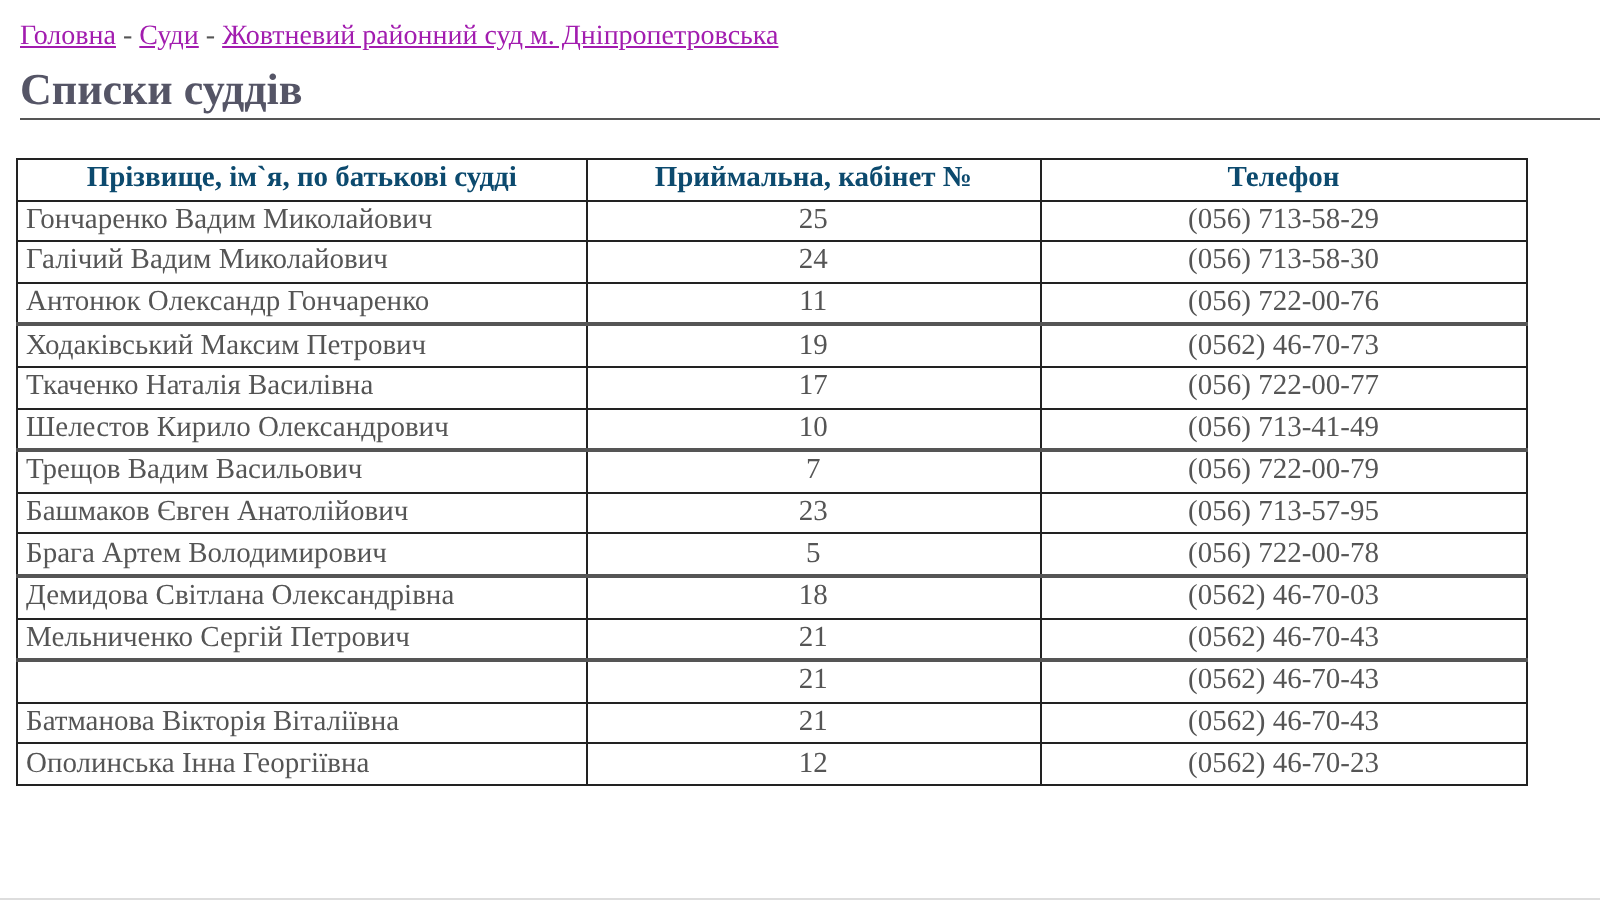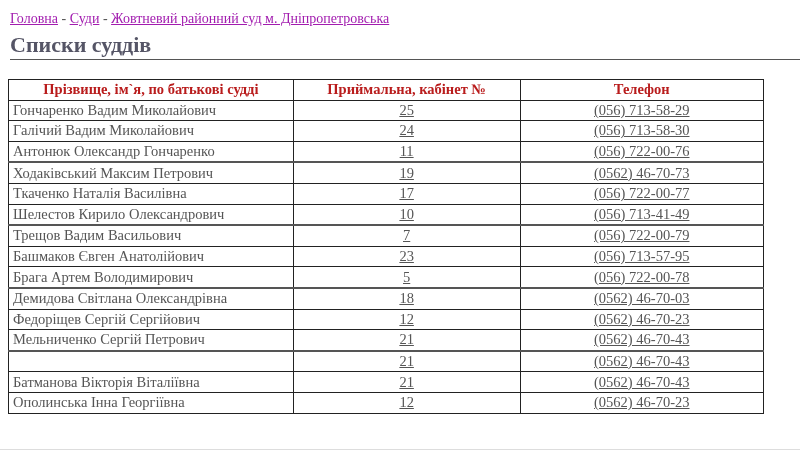--- a/index.html
+++ b/index.html
@@ -30,23 +30,23 @@
     border-collapse: collapse;
     font-size: 14.5px; color: #555;
   }
   table.judges th, table.judges td {
     border: 1px solid #222;
     padding: 0 4px;
     height: 19.6px;
     line-height: 19px;
     white-space: nowrap;
   }
-  table.judges th { font-weight: bold; color: #b91c1c; text-align: center; }
+  table.judges th { font-weight: bold; color: #0c4a6e; text-align: center; }
   table.judges td.name { text-align: left; }
-  table.judges td.room, table.judges td.phone { text-align: center; text-decoration: underline; }
+  table.judges td.room, table.judges td.phone { text-align: center; }
   table.judges tr.thick td { border-top: 2px solid #555; }
   col.c1 { width: 285px; } col.c2 { width: 227px; } col.c3 { width: 244px; }
   .bottom-rule {
     position: absolute; left: 0; top: 449px; width: 800px; height: 0;
     border-top: 1px solid #dddddd;
   }
 </style>
 </head>
 <body>
 
@@ -115,25 +115,20 @@
         <td class="name">Брага Артем Володимирович</td>
         <td class="room">5</td>
         <td class="phone">(056) 722-00-78</td>
       </tr>
       <tr class="thick">
         <td class="name">Демидова Світлана Олександрівна</td>
         <td class="room">18</td>
         <td class="phone">(0562) 46-70-03</td>
       </tr>
       <tr>
-        <td class="name">Федоріщев Сергій Сергійович</td>
-        <td class="room">12</td>
-        <td class="phone">(0562) 46-70-23</td>
-      </tr>
-      <tr>
         <td class="name">Мельниченко Сергій Петрович</td>
         <td class="room">21</td>
         <td class="phone">(0562) 46-70-43</td>
       </tr>
       <tr class="thick">
         <td class="name"></td>
         <td class="room">21</td>
         <td class="phone">(0562) 46-70-43</td>
       </tr>
       <tr>

